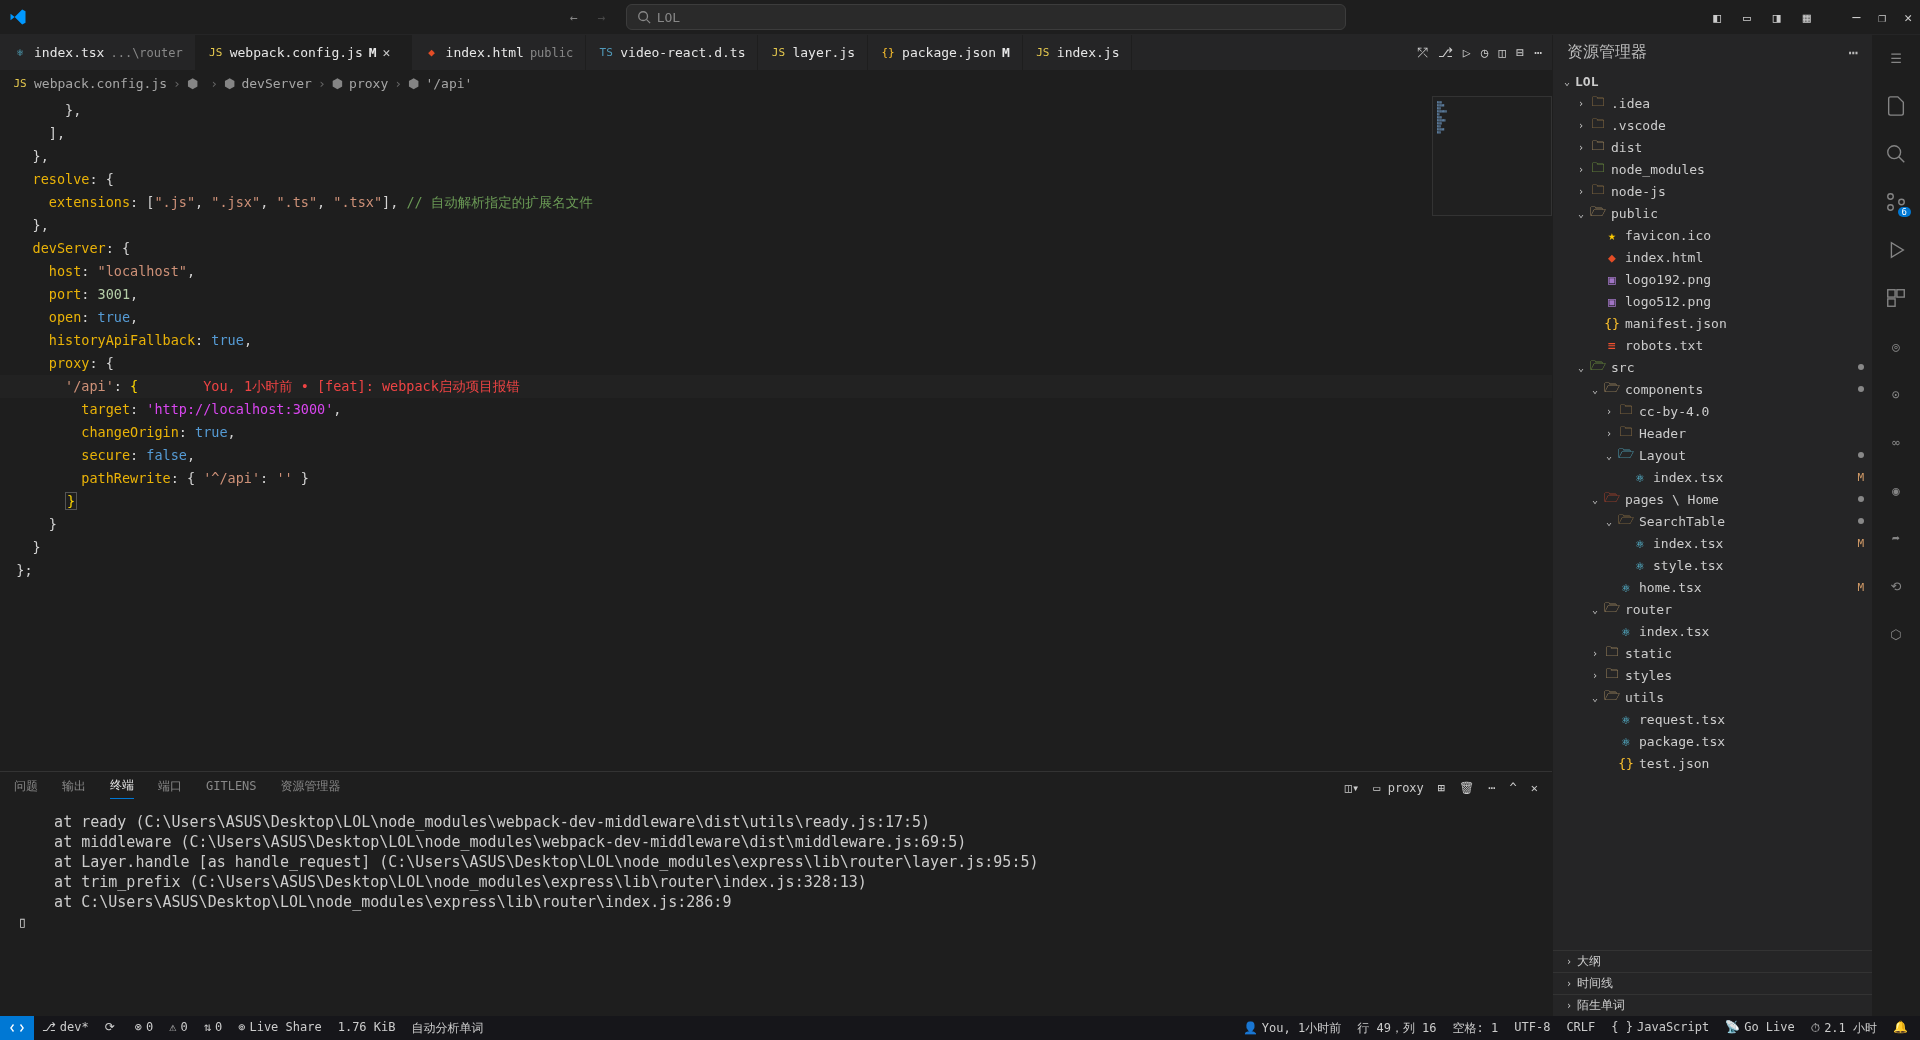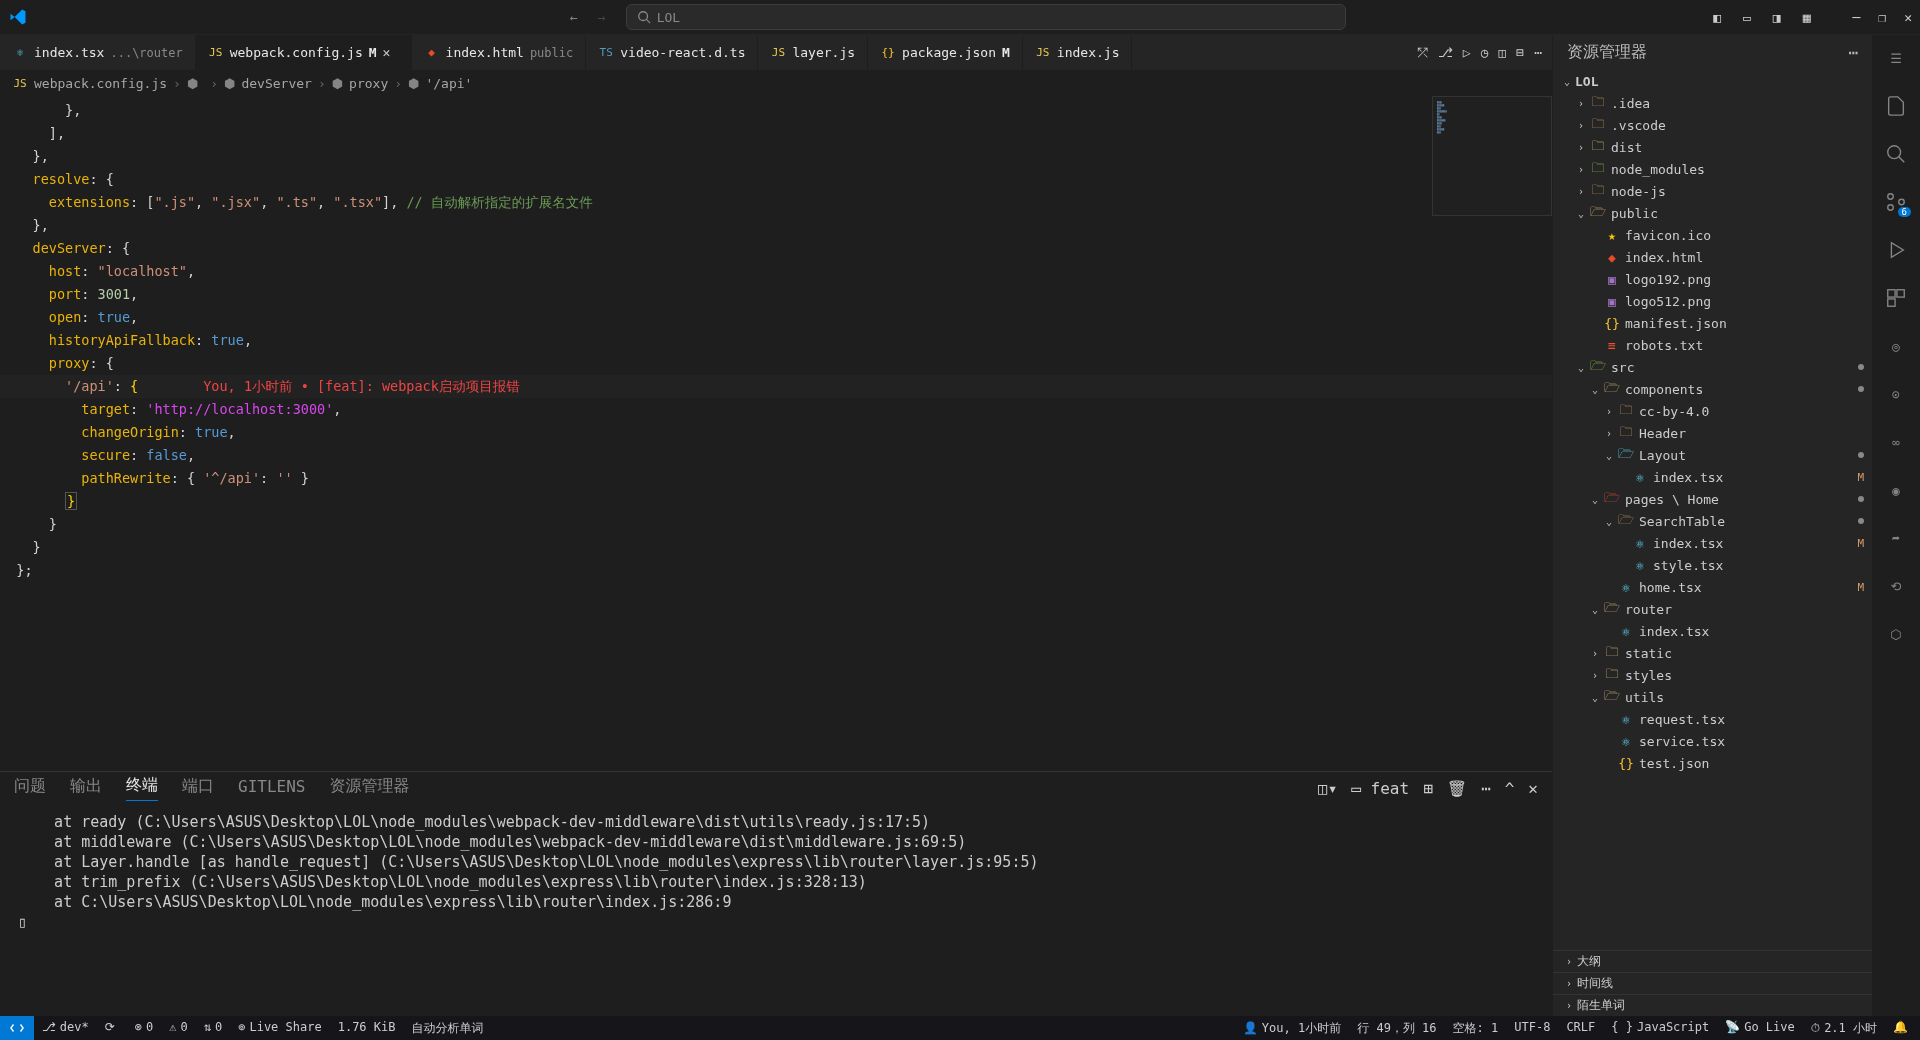--- a/index.html
+++ b/index.html
@@ -33,21 +33,21 @@
 .tk-str{color:#ce9178}
 .tk-punct{color:#d4d4d4}
 .tk-bool{color:#569cd6}
 .tk-num{color:#b5cea8}
 .tk-cmt{color:#6a9955}
 .tk-bracket{color:#ffd700}
 .tk-link{color:#d946ef;}
 .cursor-line{background:rgba(255,255,255,.02)}
 .gitlens{color:#ef4444;font-style:normal}
 .panel{height:245px;border-top:1px solid #333;display:flex;flex-direction:column;background:#1e1e1e}
-.panel-tabs{height:32px;display:flex;align-items:center;padding:0 14px;gap:24px;font-size:16px;color:#888}
+.panel-tabs{height:32px;display:flex;align-items:center;padding:0 14px;gap:24px;font-size:12px;color:#888}
 .panel-tabs .pt{cursor:pointer;padding-bottom:4px}
 .panel-tabs .pt.active{color:#e6e6e6;border-bottom:1px solid #0078d4}
 .panel-actions{margin-left:auto;display:flex;gap:14px;align-items:center;color:#ccc}
 .panel-body{flex:1;padding:8px 18px;font-family:Consolas,monospace;font-size:15px;line-height:20px;color:#ccc;overflow:hidden;white-space:pre}
 .sidebar{width:320px;background:#252526;display:flex;flex-direction:column;border-left:1px solid #1e1e1e}
 .sb-title{height:35px;display:flex;align-items:center;padding:0 14px;font-size:16px;color:#bbb}
 .sb-title-act{margin-left:auto}
 .tree{flex:1;overflow:auto;font-size:13px}
 .trow{display:flex;align-items:center;height:22px;cursor:pointer;padding-right:8px}
 .twist{width:16px;text-align:center;color:#ccc;font-size:10px}
@@ -190,21 +190,21 @@
     <div class="panel">
       <div class="panel-tabs" id="ptabs">
           <span class="pt ">问题</span>
           <span class="pt ">输出</span>
           <span class="pt active">终端</span>
           <span class="pt ">端口</span>
           <span class="pt ">GITLENS</span>
           <span class="pt ">资源管理器</span>
           <div class="panel-actions">
   <span>◫▾</span>
-  <span>▭ feat</span>
+  <span>▭ proxy</span>
   <span>⊞</span>
   <span>🗑</span>
   <span>⋯</span>
   <span>^</span>
   <span>✕</span>
 </div>
         </div>
       <div class="panel-body">    at ready (C:\Users\ASUS\Desktop\LOL\node_modules\webpack-dev-middleware\dist\utils\ready.js:17:5)
     at middleware (C:\Users\ASUS\Desktop\LOL\node_modules\webpack-dev-middleware\dist\middleware.js:69:5)
     at Layer.handle [as handle_request] (C:\Users\ASUS\Desktop\LOL\node_modules\express\lib\router\layer.js:95:5)
@@ -402,21 +402,21 @@
   </div>
         <div class="trow" style="padding-left:48px">
     <span class="twist"></span>
     <span class="fico ic-react">⚛</span>
     <span class="fname">request.tsx</span>
 
   </div>
         <div class="trow" style="padding-left:48px">
     <span class="twist"></span>
     <span class="fico ic-react">⚛</span>
-    <span class="fname">service.tsx</span>
+    <span class="fname">package.tsx</span>
 
   </div>
         <div class="trow" style="padding-left:48px">
     <span class="twist"></span>
     <span class="fico ic-json">{}</span>
     <span class="fname">test.json</span>
 
   </div>
       </div>
     <div class="sb-sections" id="sbsec">

